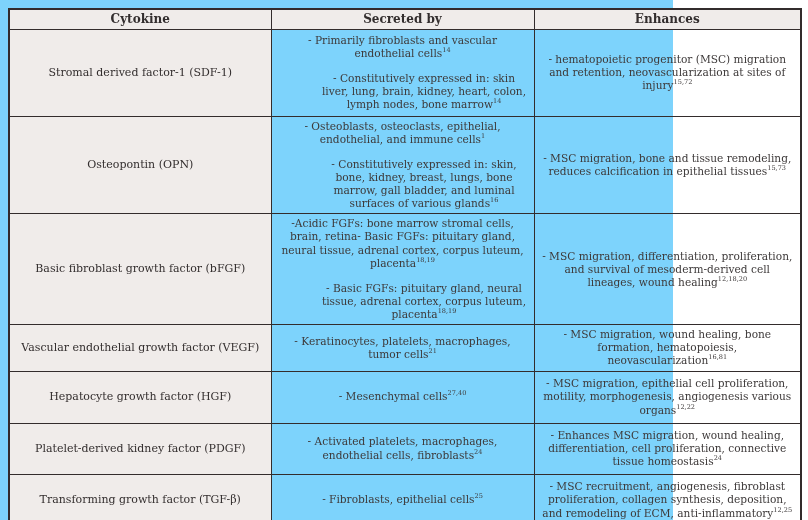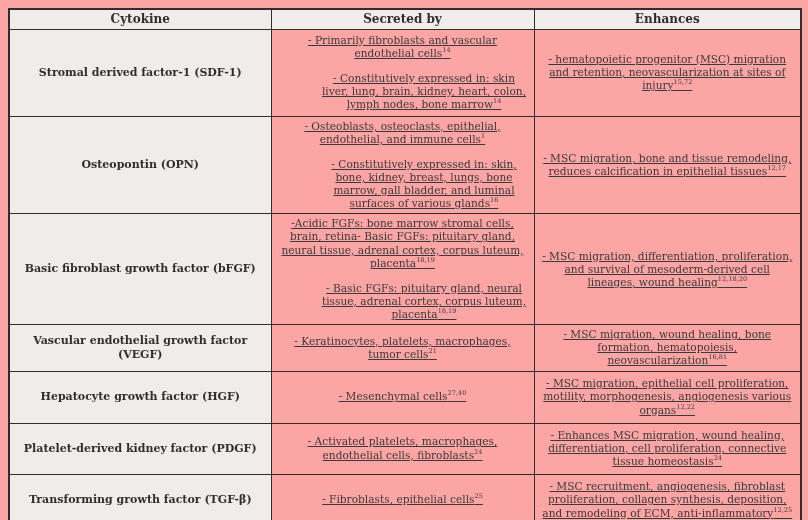--- a/index.html
+++ b/index.html
@@ -1,22 +1,22 @@
 <!DOCTYPE html>
 <html><head>
 <meta charset="utf-8">
 <style>
   * { box-sizing: border-box; }
   html, body { margin: 0; padding: 0; background: #ffffff; }
   body { font-family: "DejaVu Serif", "Liberation Serif", serif; }
   .page {
-    width: 808px;
+    width: 673px;
     height: 520px;
     padding: 8px;
-    background: #fca5a5;
+    background: #7dd3fc;
   }
   table.cyto-table {
     border-collapse: collapse;
     table-layout: fixed;
     width: 792px;
     border: 2px solid #332c2c;
   }
   .cyto-table th, .cyto-table td {
     border: 1px solid #332c2c;
     text-align: center;
@@ -32,26 +32,26 @@
     color: #332e2e;
     height: 20px;
     padding: 2px 6px;
   }
   .cyto-table td {
     font-size: 10.6px;
     line-height: 1.24;
   }
   .cyto-table td.cyto {
     background: #f0ecea;
-    font-weight: bold;
+    font-weight: normal;
     font-size: 11px;
     color: #332e2e;
     margin-top: 28px;
   }
-  .cyto-table td p { margin: 0; text-decoration: underline; }
+  .cyto-table td p { margin: 0; }
   .cyto-table td p + p { margin-top: 12px; margin-left: 43px; }
   .cyto-table sup {
     font-size: 0.62em;
     line-height: 0;
     vertical-align: super;
     letter-spacing: 0;
   }
 </style>
 </head>
 <body>
@@ -81,21 +81,21 @@
             <p>- hematopoietic progenitor (MSC) migration and retention, neovascularization at sites of injury<sup>15,72</sup></p>
           </td>
         </tr>
         <tr style="height: 85px;">
           <td class="cyto">Osteopontin (OPN)</td>
           <td>
             <p>- Osteoblasts, osteoclasts, epithelial, endothelial, and immune cells<sup>1</sup></p>
             <p>- Constitutively expressed in: skin, bone, kidney, breast, lungs, bone marrow, gall bladder, and luminal surfaces of various glands<sup>16</sup></p>
           </td>
           <td>
-            <p>- MSC migration, bone and tissue remodeling, reduces calcification in epithelial tissues<sup>12,17</sup></p>
+            <p>- MSC migration, bone and tissue remodeling, reduces calcification in epithelial tissues<sup>15,73</sup></p>
           </td>
         </tr>
         <tr style="height: 85px;">
           <td class="cyto">Basic fibroblast growth factor (bFGF)</td>
           <td>
             <p>-Acidic FGFs: bone marrow stromal cells, brain, retina- Basic FGFs: pituitary gland, neural tissue, adrenal cortex, corpus luteum, placenta<sup>18,19</sup></p>
             <p>- Basic FGFs: pituitary gland, neural tissue, adrenal cortex, corpus luteum, placenta<sup>18,19</sup></p>
           </td>
           <td>
             <p>- MSC migration, differentiation, proliferation, and survival of mesoderm-derived cell lineages, wound healing<sup>12,18,20</sup></p>

